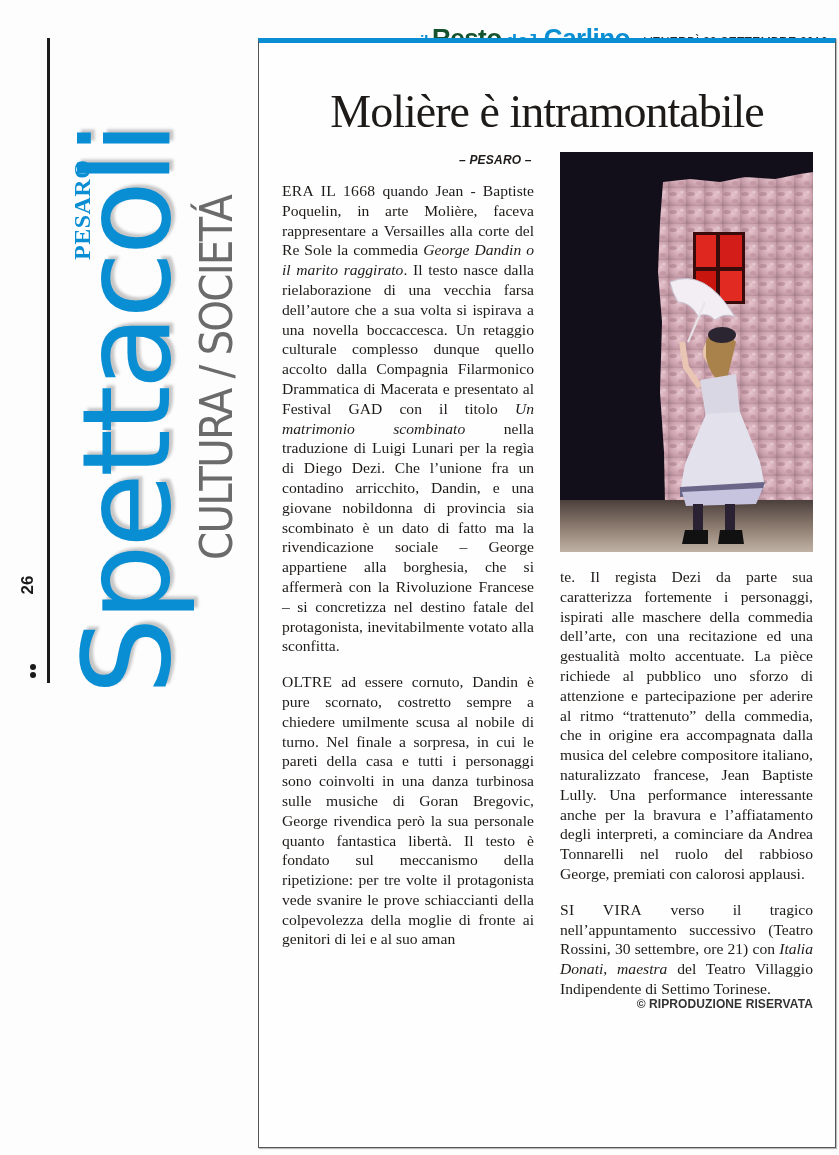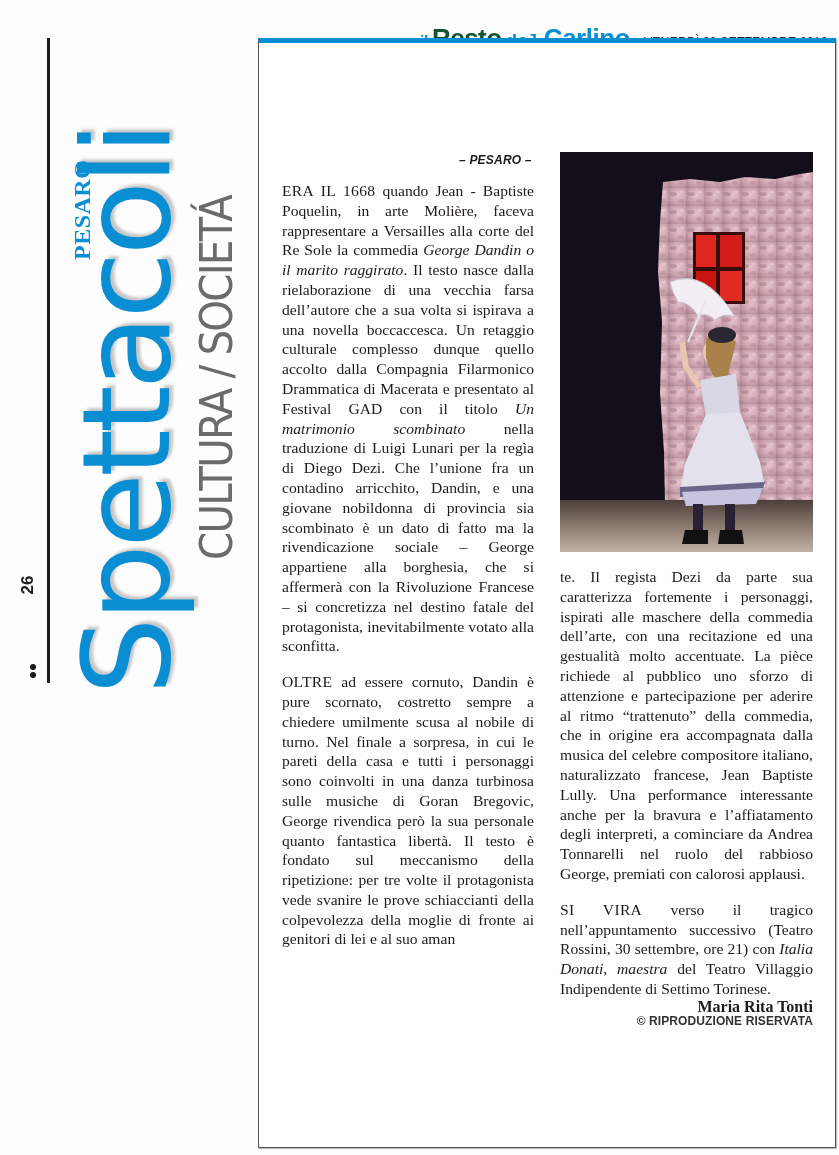--- a/index.html
+++ b/index.html
@@ -73,20 +73,21 @@
     <span>PESARO</span>
   </div>
   <div style="position:absolute;left:195px;top:160px;width:44px;height:400px;">
     <div style="position:absolute;left:0;top:0;width:400px;height:44px;transform-origin:0 0;transform:rotate(-90deg) translateX(-400px);">
       <span style="display:block;font-family:'DejaVu Sans',sans-serif;color:#6b6b6b;font-size:44px;line-height:44px;letter-spacing:-2px;white-space:nowrap;transform:scaleX(0.92);transform-origin:left;">CULTURA / SOCIETÁ</span>
     </div>
   </div>
 </div>
 
 <div class="frame">
+  <div class="headline">Molière è intramontabile</div>
   <div class="dateline">– PESARO –</div>
 
   <div class="photo">
     <svg width="253" height="400" viewBox="0 0 253 400">
       <defs>
         <radialGradient id="wallg" cx="60%" cy="40%" r="80%">
           <stop offset="0" stop-color="#e6c3cc"></stop>
           <stop offset="0.6" stop-color="#c9a0ac"></stop>
           <stop offset="1" stop-color="#a47f8c"></stop>
         </radialGradient>
@@ -137,16 +138,15 @@
   </div>
 
   <div class="col col-left">
     <p><span class="lead">ERA IL 1668</span><span> quando Jean - Baptiste Poquelin, in arte Molière, faceva rappresentare a Versailles alla corte del Re Sole la commedia </span><i>George Dandin o il marito raggirato</i><span>. Il testo nasce dalla rielaborazione di una vecchia farsa dell’autore che a sua volta si ispirava a una novella boccaccesca. Un retaggio culturale complesso dunque quello accolto dalla Compagnia Filarmonico Drammatica di Macerata e presentato al Festival GAD con il titolo </span><i>Un matrimonio scombinato</i><span> nella traduzione di Luigi Lunari per la regìa di Diego Dezi. Che l’unione fra un contadino arricchito, Dandin, e una giovane nobildonna di provincia sia scombinato è un dato di fatto ma la rivendicazione sociale – George appartiene alla borghesia, che si affermerà con la Rivoluzione Francese – si concretizza nel destino fatale del protagonista, inevitabilmente votato alla sconfitta.</span></p>
     <p><span class="lead">OLTRE</span><span> ad essere cornuto, Dandin è pure scornato, costretto sempre a chiedere umilmente scusa al nobile di turno. Nel finale a sorpresa, in cui le pareti della casa e tutti i personaggi sono coinvolti in una danza turbinosa sulle musiche di Goran Bregovic, George rivendica però la sua personale quanto fantastica libertà. Il testo è fondato sul meccanismo della ripetizione: per tre volte il protagonista vede svanire le prove schiaccianti della colpevolezza della moglie di fronte ai genitori di lei e al suo aman</span></p>
   </div>
 
   <div class="col col-right">
     <p>te. Il regista Dezi da parte sua caratterizza fortemente i personaggi, ispirati alle maschere della commedia dell’arte, con una recitazione ed una gestualità molto accentuate. La pièce richiede al pubblico uno sforzo di attenzione e partecipazione per aderire al ritmo “trattenuto” della commedia, che in origine era accompagnata dalla musica del celebre compositore italiano, naturalizzato francese, Jean Baptiste Lully. Una performance interessante anche per la bravura e l’affiatamento degli interpreti, a cominciare da Andrea Tonnarelli nel ruolo del rabbioso George, premiati con calorosi applausi.</p>
     <p><span class="lead">SI VIRA</span><span> verso il tragico nell’appuntamento successivo (Teatro Rossini, 30 settembre, ore 21) con </span><i>Italia Donati</i><span>, </span><i>maestra</i><span> del Teatro Villaggio Indipendente di Settimo Torinese.</span></p>
-    <div class="byline">Maria Rita Tonti</div>
     <div class="copyright">© RIPRODUZIONE RISERVATA</div>
   </div>
 </div>
 
 </body></html>

